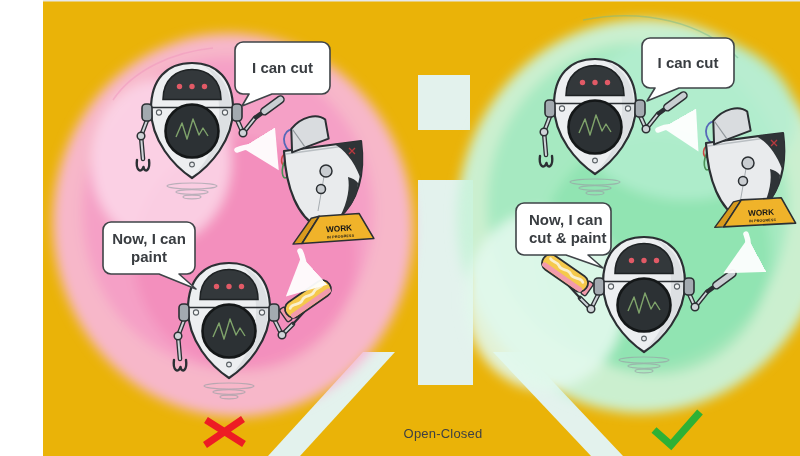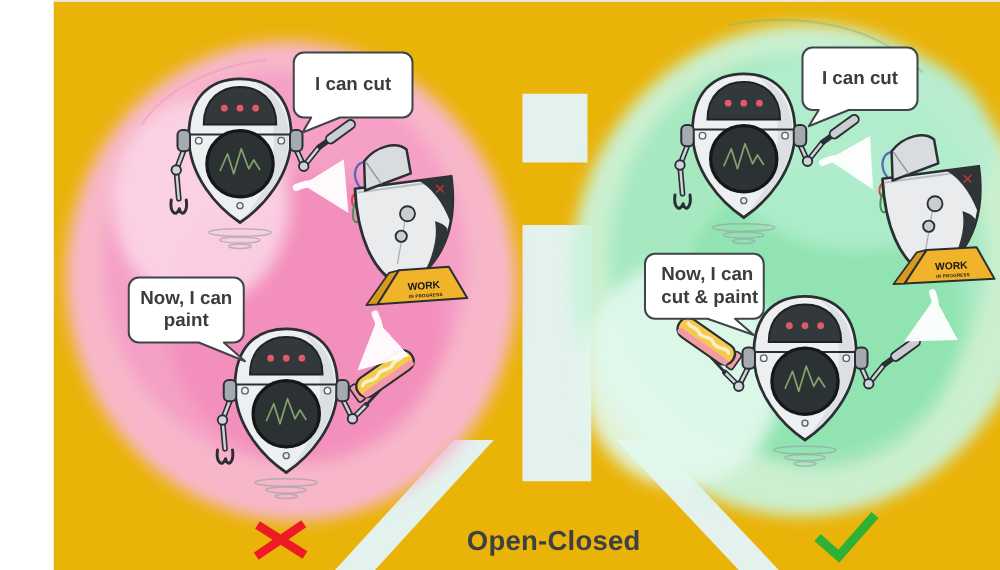--- a/index.html
+++ b/index.html
@@ -9,21 +9,21 @@
   svg text{font-family:"Liberation Sans",sans-serif;}
   .overlay{position:absolute;display:flex;flex-direction:column;align-items:center;justify-content:center;
            text-align:center;color:#393D41;font-weight:600;font-size:15px;line-height:1.22;pointer-events:none;}
   .overlay.left-align{align-items:flex-start;text-align:left;padding-left:13px;box-sizing:border-box;}
   .overlay span{display:block;text-align:right;}
   #t1L{left:192px;top:42px;width:95px;height:52px;}
   #t1R{left:599px;top:38px;width:92px;height:50px;}
   #t2L{left:60px;top:222px;width:92px;height:52px;}
   #t2R{left:473px;top:203px;width:95px;height:52px;}
   .caption{position:absolute;left:300px;top:420px;width:200px;height:26px;display:flex;align-items:center;
-           justify-content:center;font-size:22px;font-weight:700;color:#3E4043;letter-spacing:.2px;}
+           justify-content:center;font-size:13px;font-weight:400;color:#3E4043;letter-spacing:.2px;}
 </style>
 </head>
 <body>
 
 <div class="stage">
 
 <svg width="800" height="456" viewBox="0 0 800 456">
   <defs>
     <filter id="soft" x="-30%" y="-30%" width="160%" height="160%">
       <feGaussianBlur stdDeviation="6"></feGaussianBlur>

